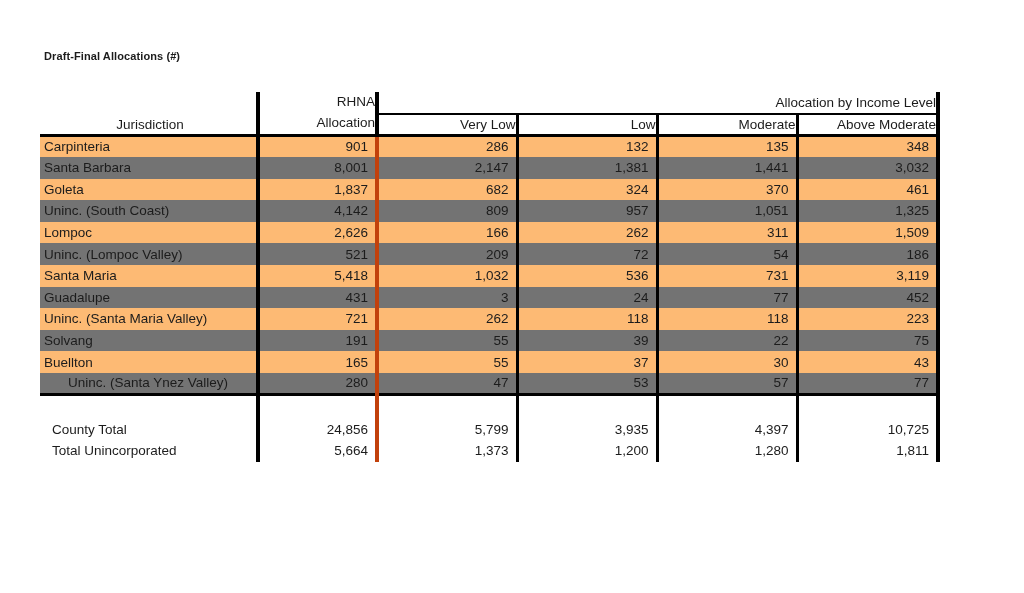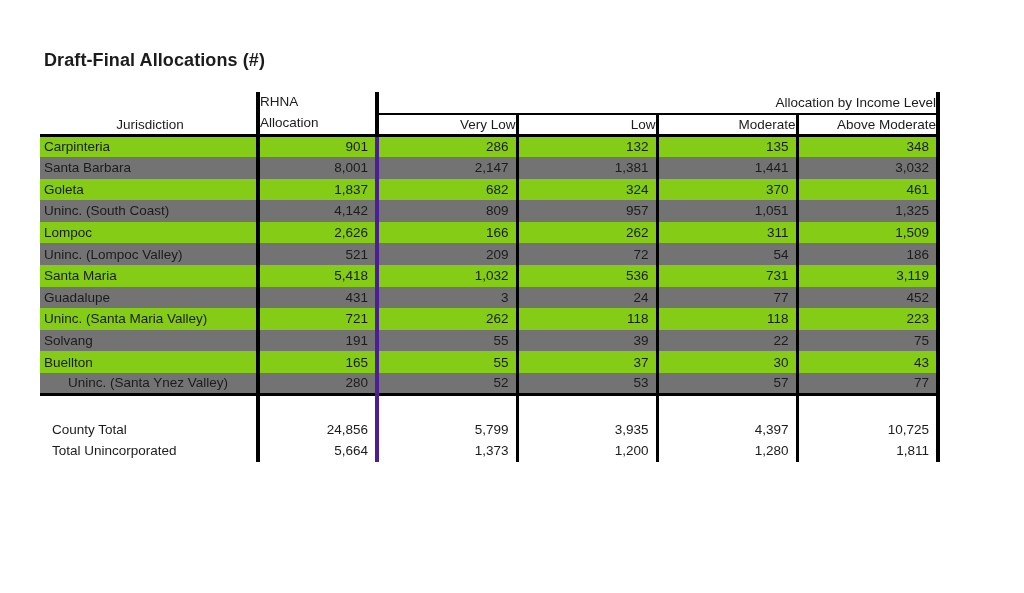--- a/index.html
+++ b/index.html
@@ -7,21 +7,21 @@
     width: 1024px; height: 593px;
     background: #ffffff;
     font-family: "Liberation Sans", sans-serif;
     color: #1c1c1c;
     overflow: hidden;
     position: relative;
   }
   .page-title {
     position: absolute;
     left: 44px; top: 50px;
-    font-size: 18px;
+    font-size: 11px;
     font-weight: bold;
     letter-spacing: 0.1px;
   }
   table.alloc {
     position: absolute;
     left: 40px; top: 92px;
     border-collapse: collapse;
     table-layout: fixed;
     font-size: 13.5px;
     color: #1c1c1c;
@@ -35,21 +35,21 @@
   th { font-weight: normal; }
 
   
   th.h-jur {
     text-align: center;
     vertical-align: bottom;
     padding: 0 0 2px 4px;
     border-bottom: 3px solid #000;
   }
   th.h-rhna {
-    text-align: left;
+    text-align: right;
     vertical-align: middle;
     line-height: 1.55;
     border-left: 4px solid #000;
     border-right: 4px solid #000;
     border-bottom: 3px solid #000;
   }
   th.h-group {
     height: 21px;
     text-align: right;
     vertical-align: middle;
@@ -65,25 +65,25 @@
   }
   th.h-income.last { border-right: 4px solid #000; }
 
   
   td { height: 21.6px; vertical-align: middle; }
   td.col-jurisdiction { text-align: left; padding-left: 4px; }
   td.col-rhna, td.col-very_low, td.col-low, td.col-moderate, td.col-above_moderate {
     text-align: right;
     padding-right: 7px;
   }
-  td.col-rhna { border-left: 4px solid #000; border-right: 4px solid #4c1d95; }
+  td.col-rhna { border-left: 4px solid #000; border-right: 4px solid #c2410c; }
   td.col-very_low, td.col-low, td.col-moderate { border-right: 3px solid #000; }
   td.col-above_moderate { border-right: 4px solid #000; }
 
-  tbody.data tr.light { background: #84cc16; padding-left: 11px; }
+  tbody.data tr.light { background: #fdba74; padding-left: 11px; }
   tbody.data tr.dark  { background: #737373; }
   tbody.data tr:last-child td { border-bottom: 3px solid #000; padding-left: 28px; }
 
   
   tbody.totals tr.spacer-row td { height: 24px; }
   tbody.totals td.col-jurisdiction { padding-left: 12px; }
 </style>
 </head>
 <body>
 
@@ -199,21 +199,21 @@
         <td class="col-jurisdiction">Buellton</td>
         <td class="col-rhna">165</td>
         <td class="col-very_low">55</td>
         <td class="col-low">37</td>
         <td class="col-moderate">30</td>
         <td class="col-above_moderate">43</td>
       </tr>
       <tr class="dark">
         <td class="col-jurisdiction">Uninc. (Santa Ynez Valley)</td>
         <td class="col-rhna">280</td>
-        <td class="col-very_low">52</td>
+        <td class="col-very_low">47</td>
         <td class="col-low">53</td>
         <td class="col-moderate">57</td>
         <td class="col-above_moderate">77</td>
       </tr>
     </tbody>
   <tbody class="totals">
     <tr class="spacer-row">
       <td class="col-jurisdiction"></td>
       <td class="col-rhna"></td>
       <td class="col-very_low"></td>

